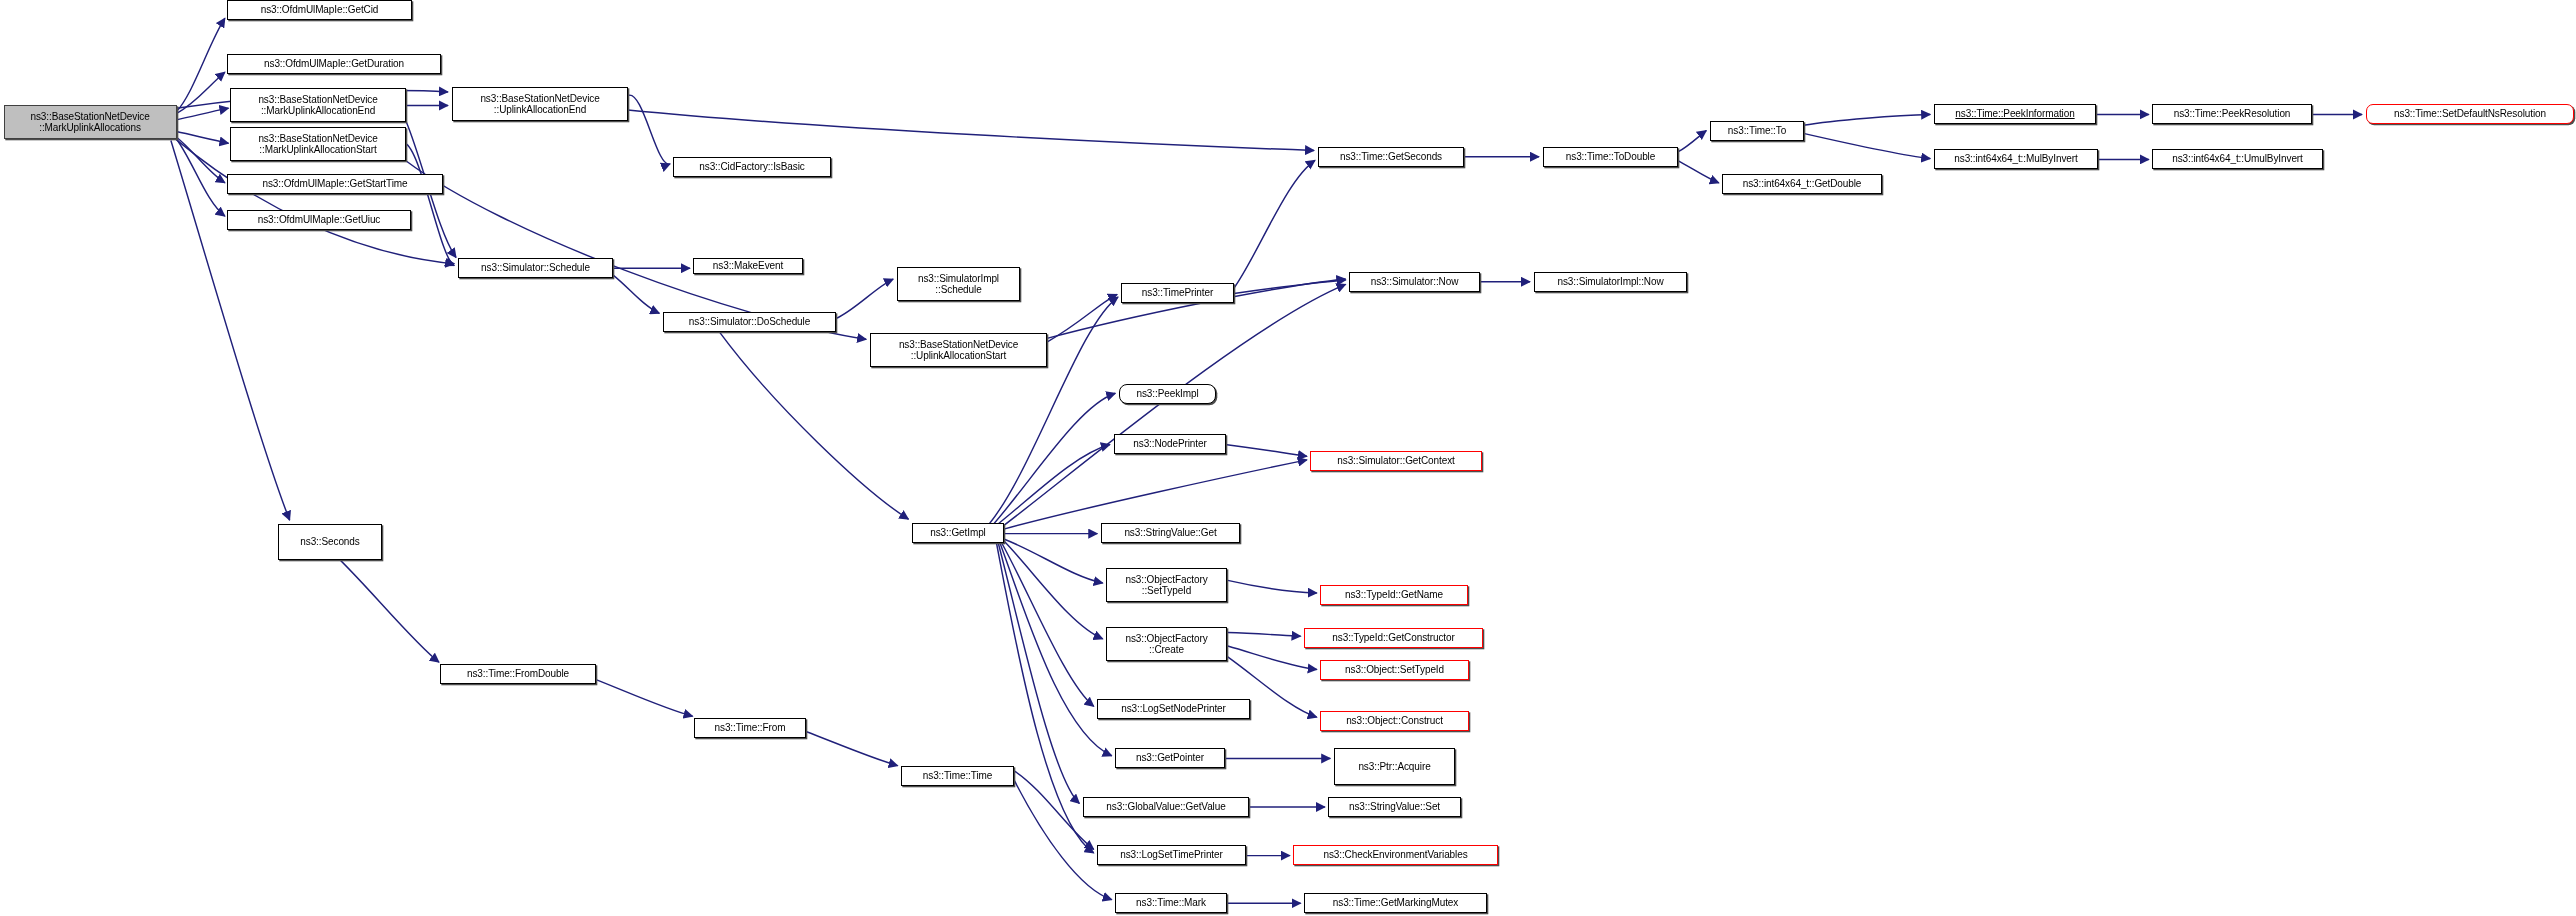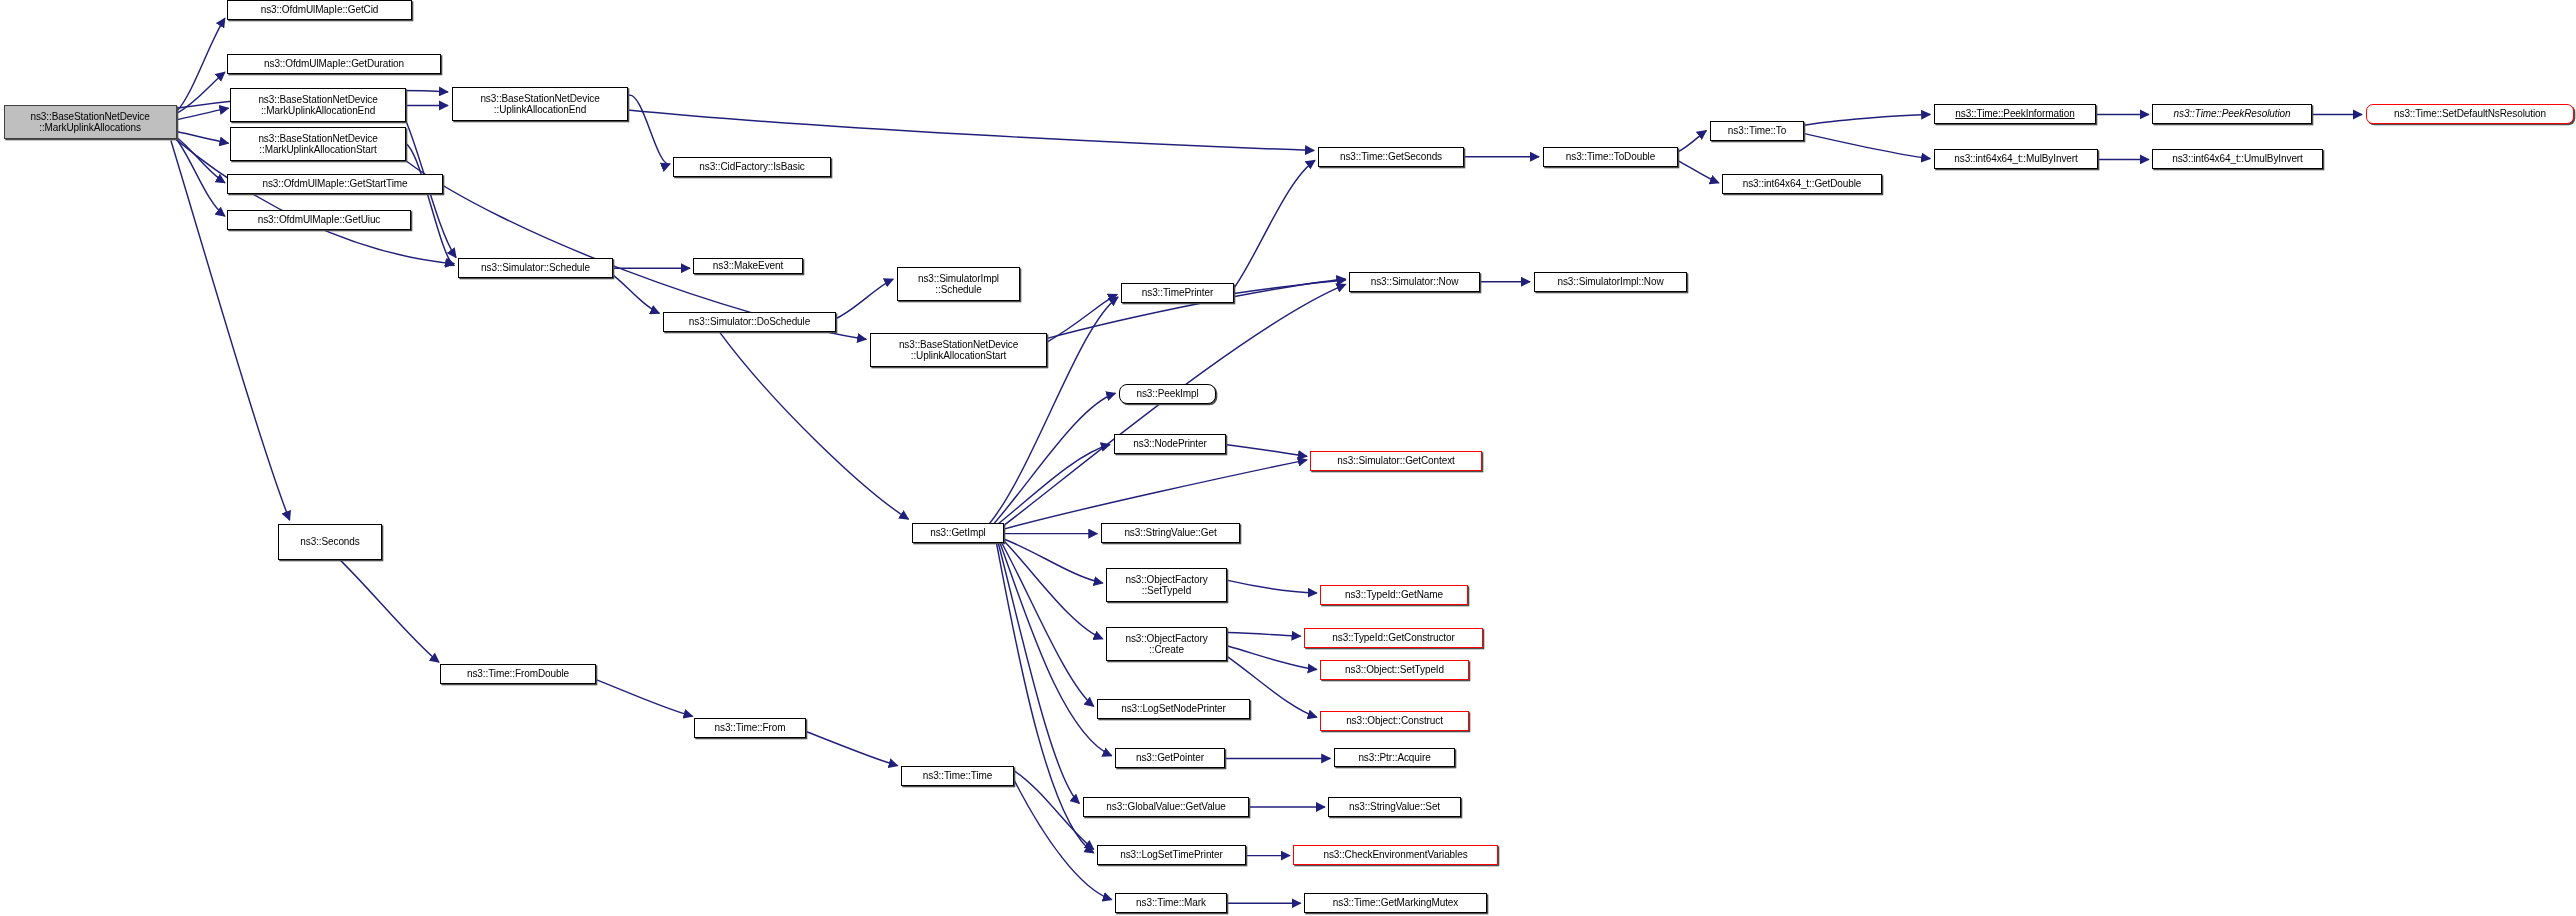--- a/index.html
+++ b/index.html
@@ -159,30 +159,30 @@
       <div class="node shadow" style="left: 1097px; top: 699px; width: 153px; height: 20px;"><span>ns3::LogSetNodePrinter</span></div>
       <div class="node shadow" style="left: 1115px; top: 748px; width: 110px; height: 20px;"><span>ns3::GetPointer</span></div>
       <div class="node shadow" style="left: 1083px; top: 797px; width: 166px; height: 20px;"><span>ns3::GlobalValue::GetValue</span></div>
       <div class="node shadow" style="left: 1097px; top: 845px; width: 149px; height: 20px;"><span>ns3::LogSetTimePrinter</span></div>
       <div class="node shadow" style="left: 1115px; top: 893px; width: 112px; height: 20px;"><span>ns3::Time::Mark</span></div>
       <div class="node shadow red" style="left: 1310px; top: 451px; width: 172px; height: 20px;"><span>ns3::Simulator::GetContext</span></div>
       <div class="node shadow red" style="left: 1320px; top: 585px; width: 148px; height: 20px;"><span>ns3::TypeId::GetName</span></div>
       <div class="node shadow red" style="left: 1304px; top: 628px; width: 179px; height: 20px;"><span>ns3::TypeId::GetConstructor</span></div>
       <div class="node shadow red" style="left: 1320px; top: 660px; width: 149px; height: 20px;"><span>ns3::Object::SetTypeId</span></div>
       <div class="node shadow red" style="left: 1320px; top: 711px; width: 149px; height: 20px;"><span>ns3::Object::Construct</span></div>
-      <div class="node shadow" style="left: 1334px; top: 748px; width: 121px; height: 19px;"><span>ns3::Ptr::Acquire</span></div>
+      <div class="node shadow" style="left: 1334px; top: 748px; width: 121px; height: 37px;"><span>ns3::Ptr::Acquire</span></div>
       <div class="node shadow" style="left: 1328px; top: 797px; width: 133px; height: 20px;"><span>ns3::StringValue::Set</span></div>
       <div class="node shadow red" style="left: 1293px; top: 845px; width: 205px; height: 20px;"><span>ns3::CheckEnvironmentVariables</span></div>
       <div class="node shadow" style="left: 1304px; top: 893px; width: 183px; height: 20px;"><span>ns3::Time::GetMarkingMutex</span></div>
       <div class="node shadow" style="left: 1349px; top: 272px; width: 131px; height: 20px;"><span>ns3::Simulator::Now</span></div>
       <div class="node shadow" style="left: 1534px; top: 272px; width: 153px; height: 20px;"><span>ns3::SimulatorImpl::Now</span></div>
       <div class="node shadow" style="left: 1318px; top: 147px; width: 146px; height: 20px;"><span>ns3::Time::GetSeconds</span></div>
       <div class="node shadow" style="left: 1543px; top: 147px; width: 135px; height: 20px;"><span>ns3::Time::ToDouble</span></div>
       <div class="node shadow" style="left: 1722px; top: 174px; width: 160px; height: 20px;"><span>ns3::int64x64_t::GetDouble</span></div>
       <div class="node shadow" style="left: 1710px; top: 121px; width: 94px; height: 20px;"><span>ns3::Time::To</span></div>
       <div class="node shadow" style="left: 1934px; top: 104px; width: 162px; height: 20px; text-decoration: underline;"><span>ns3::Time::PeekInformation</span></div>
       <div class="node shadow" style="left: 1934px; top: 149px; width: 164px; height: 20px;"><span>ns3::int64x64_t::MulByInvert</span></div>
-      <div class="node shadow" style="left: 2152px; top: 104px; width: 160px; height: 20px; font-style: italic;"><span>ns3::Time::PeekResolution</span></div>
+      <div class="node shadow" style="left: 2152px; top: 104px; width: 160px; height: 20px;"><span>ns3::Time::PeekResolution</span></div>
       <div class="node shadow" style="left: 2152px; top: 149px; width: 171px; height: 20px;"><span>ns3::int64x64_t::UmulByInvert</span></div>
       <div class="node shadow red" style="left: 2366px; top: 104px; width: 208px; height: 20px; border-radius: 7px;"><span>ns3::Time::SetDefaultNsResolution</span></div>
     </div>
 </div>
 
 
 </body></html>

